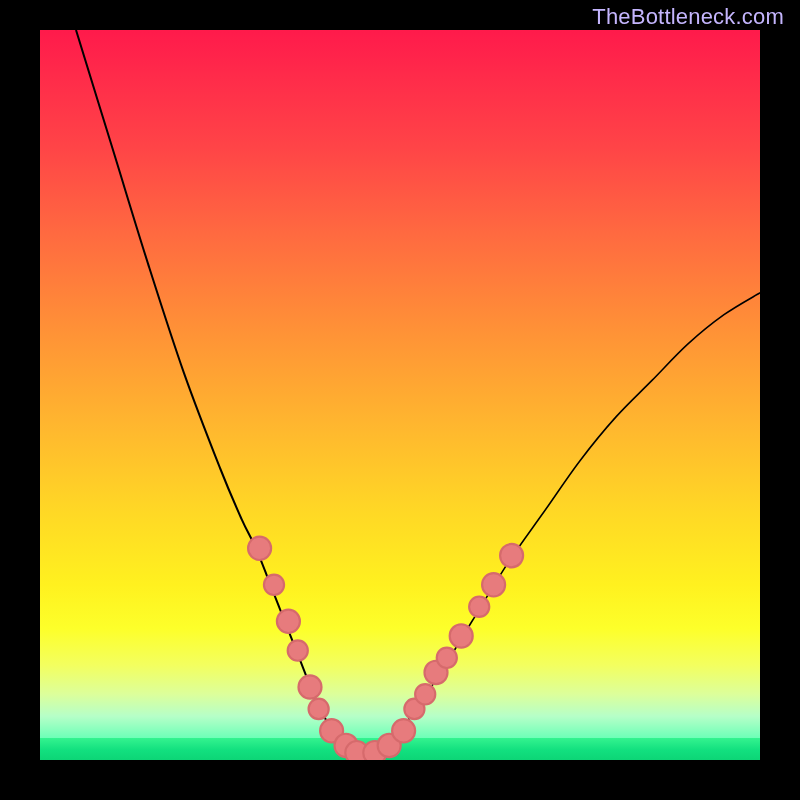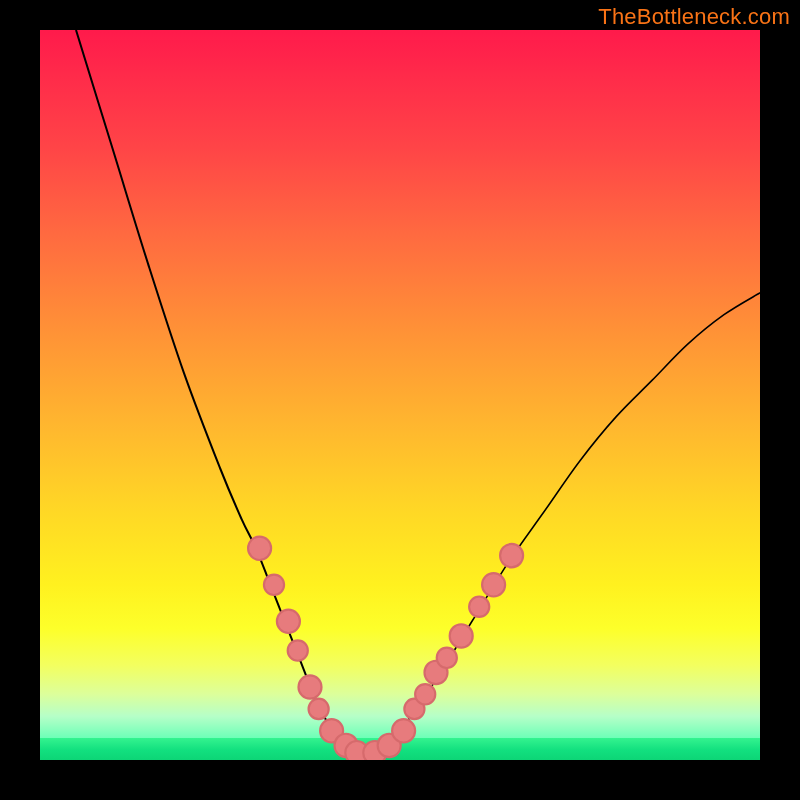--- a/index.html
+++ b/index.html
@@ -13,24 +13,24 @@
   }
   .stage {
     position: relative;
     width: 800px;
     height: 800px;
     background: #000;
   }
   .watermark {
     position: absolute;
     top: 4px;
-    right: 10px;
+    right: 16px;
     font-size: 22px;
     font-weight: 400;
-    color: #f97316;
+    color: #c4b5fd;
     letter-spacing: 0.2px;
     z-index: 50;
     margin-left: 45px;
   }
   .plot {
     position: absolute;
     left: 40px;
     top: 30px;
     width: 720px;
     height: 730px;

